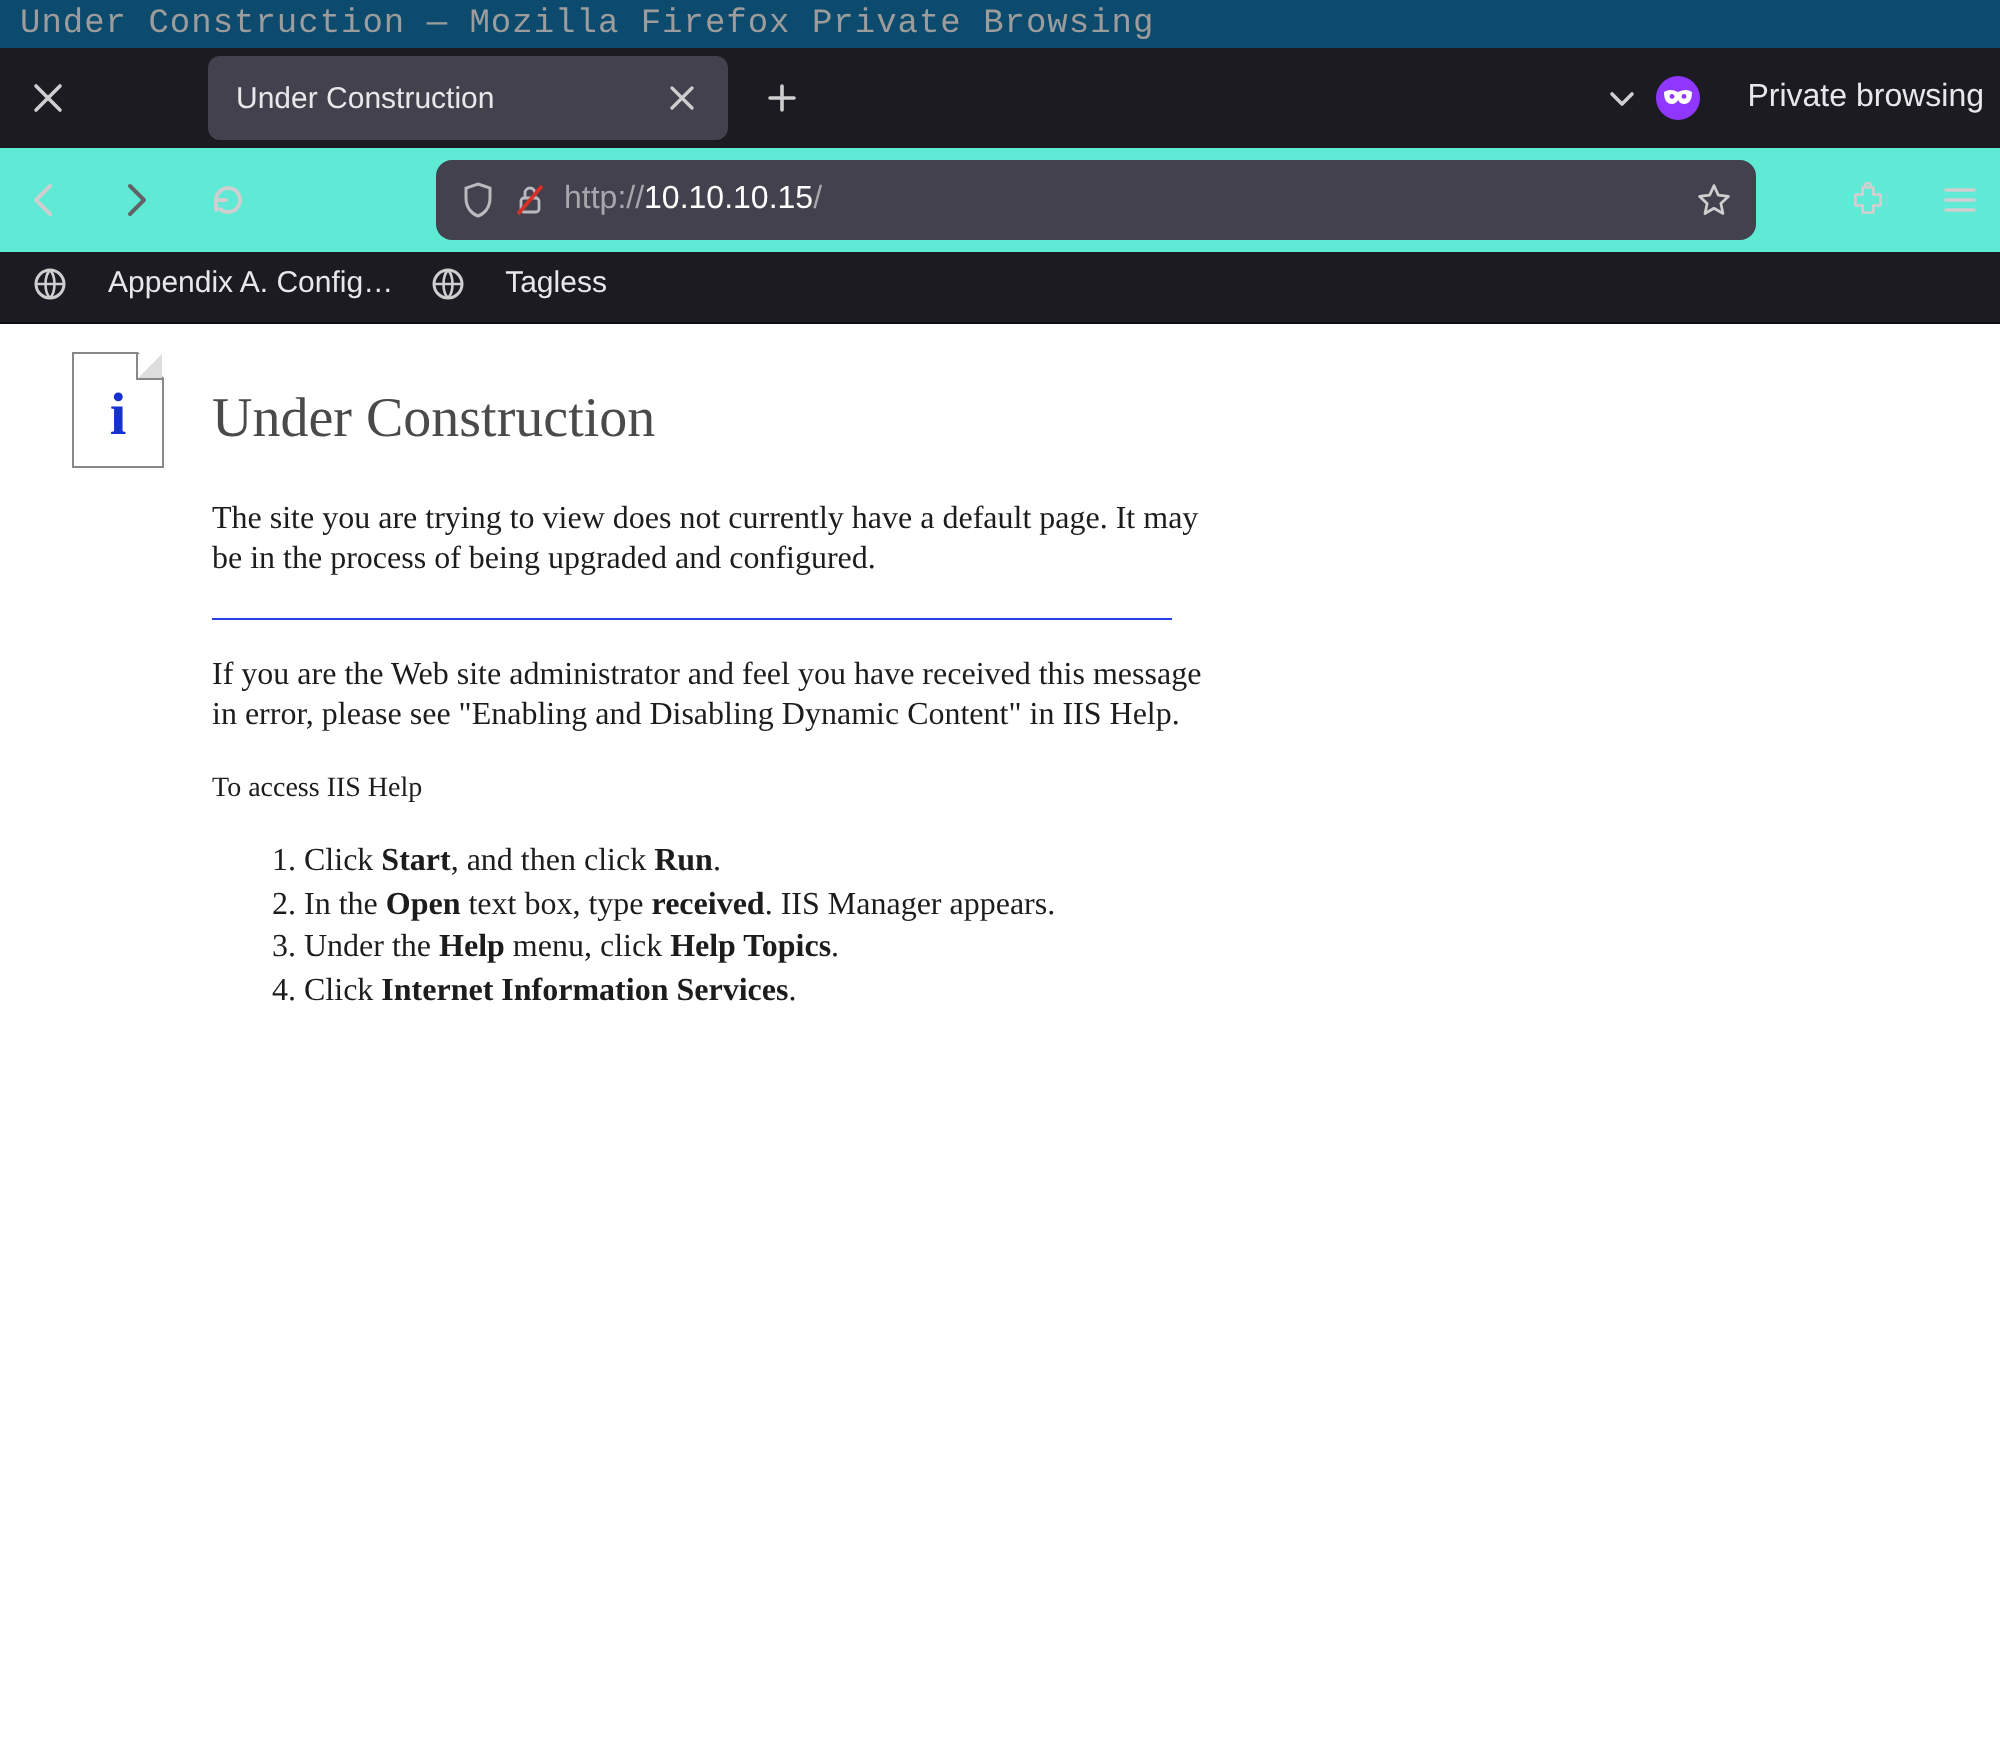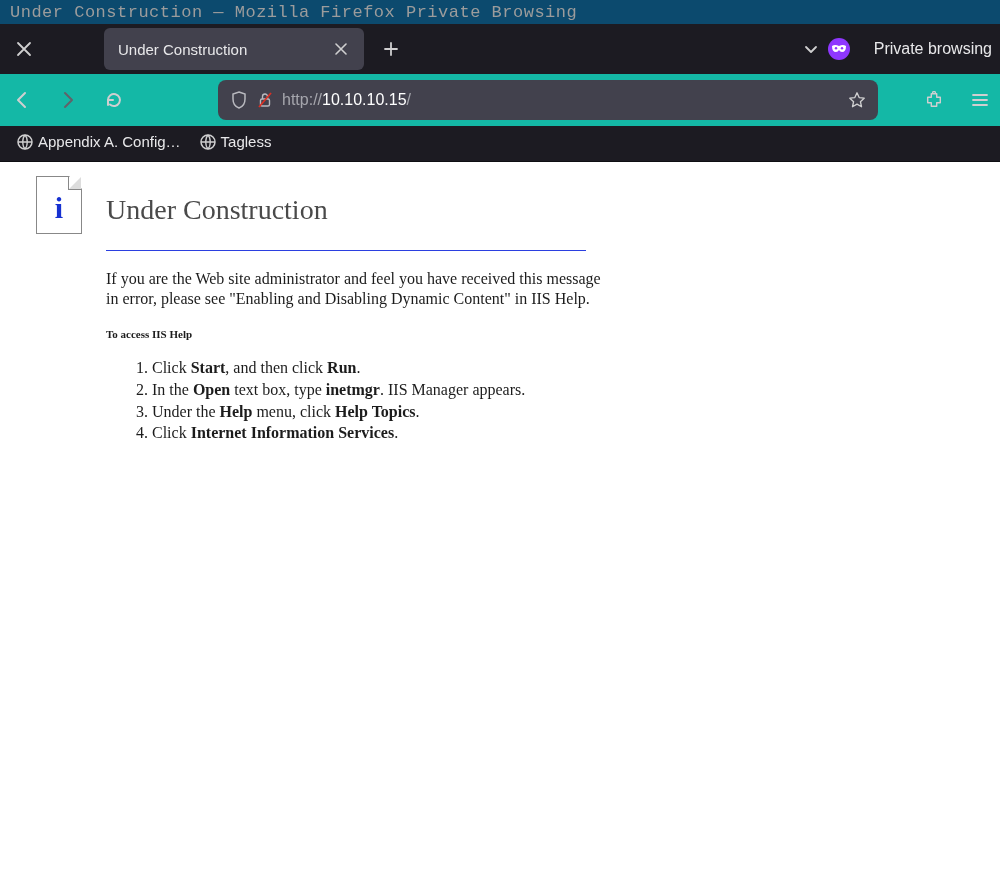--- a/index.html
+++ b/index.html
@@ -52,21 +52,21 @@
   }
   .mask {
     width:22px; height:22px; border-radius:50%; background:#8f37ff;
     display:flex;align-items:center;justify-content:center;
   }
   .mask svg { display:block; }
 
   
   .navbar {
     display:flex; align-items:center; gap:22px;
-    background:#14b8a6;
+    background:#5eead4;
     height:52px;
     padding:0 8px 0 10px;
   }
   .nav-btn {
     width:38px; height:38px; display:flex;align-items:center;justify-content:center;
     color:#cfcfd0; border-radius:6px; cursor:pointer;
   }
   .nav-btn.disabled { color:#626269; cursor:default; }
   .urlbar {
     flex:0 0 660px;
@@ -89,21 +89,21 @@
 
   
   .bookmarks {
     display:flex; align-items:center; gap:18px;
     background:#1c1b22;
     height:36px;
     padding:0 16px 4px 16px;
     border-bottom:1px solid #0e0e12;
   }
   .bm {
-    display:flex; align-items:center; gap:4px;
+    display:flex; align-items:center; gap:20px;
     color:#e8e8ea; font-size:15px; cursor:pointer;
   }
   .bm .globe { color:#cfcfd0; }
 
   
   .page {
     flex:1;
     background:#ffffff;
     display:flex;
     padding:14px 18px 0 36px;
@@ -135,21 +135,21 @@
     max-width:495px;
   }
   .content h1 {
     font-weight:normal; font-size:28px; color:#4a4a4a;
     margin:18px 0 24px 0;
     font-family: Georgia, "Times New Roman", serif;
   }
   .content p { font-size:16px; line-height:1.28; margin-bottom:18px; }
   .content p.tight { margin-bottom:10px; }
   .content hr { border:none; border-top:1.5px solid #2b3fe0; margin:8px 0 18px 0; width:480px;}
-  .content .subhead { font-weight:bold; font-size:11px; margin:8px 0 18px 0; font-family: Georgia, serif;}
+  .content .subhead { font-weight:normal; font-size:14px; margin:8px 0 18px 0; font-family: Georgia, serif;}
   .content ol { margin-left:46px; font-size:16px; line-height:1.3; }
   .content ol li { margin-bottom:1px; }
   .content b { font-weight:bold; }
 
   svg { display:block; }
 </style>
 </head>
 <body>
 
 <div class="os-titlebar">Under Construction — Mozilla Firefox Private Browsing</div>
@@ -266,23 +266,24 @@
     <span>Tagless</span>
   </div>
 </div>
 
 <div class="page">
   <div class="info-icon">
     <div class="info-glyph">i</div>
   </div>
   <div class="content">
     <h1>Under Construction</h1>
+    <p>The site you are trying to view does not currently have a default page. It may be in the process of being upgraded and configured.</p>
     <hr>
     <p>If you are the Web site administrator and feel you have received this message in error, please see "Enabling and Disabling Dynamic Content" in IIS Help.</p>
     <div class="subhead">To access IIS Help</div>
     <ol>
       <li><span>Click </span><b>Start</b><span>, and then click </span><b>Run</b><span>.</span></li>
-      <li><span>In the </span><b>Open</b><span> text box, type </span><b>inetmgr</b><span>. IIS Manager appears.</span></li>
+      <li><span>In the </span><b>Open</b><span> text box, type </span><b>received</b><span>. IIS Manager appears.</span></li>
       <li><span>Under the </span><b>Help</b><span> menu, click </span><b>Help Topics</b><span>.</span></li>
       <li><span>Click </span><b>Internet Information Services</b><span>.</span></li>
     </ol>
   </div>
 </div>
 
 </body></html>

